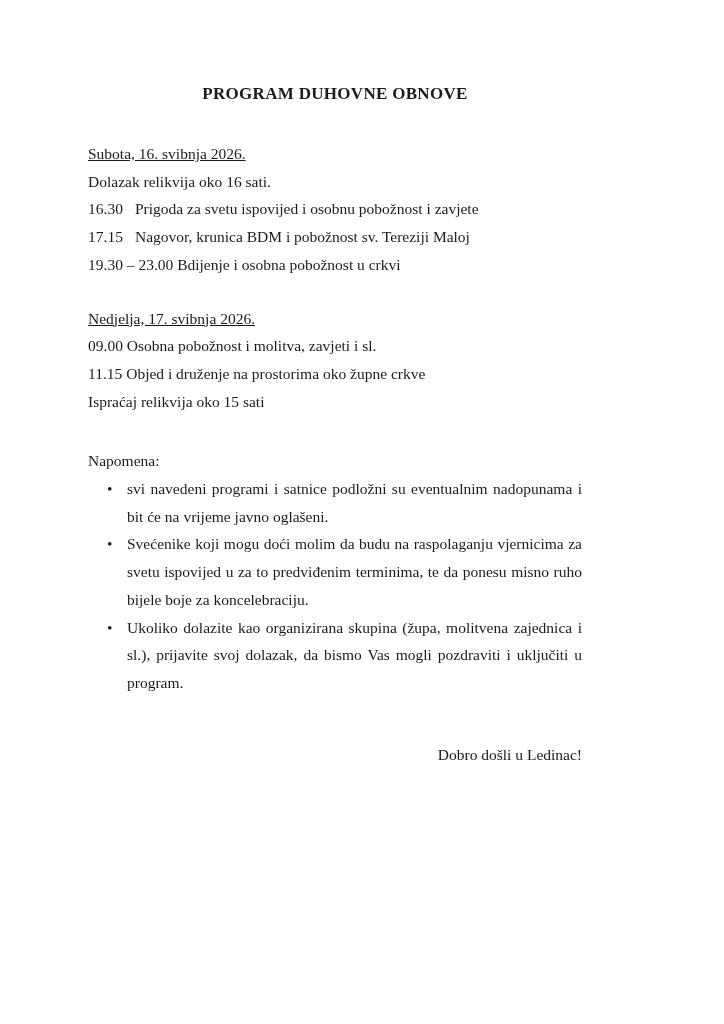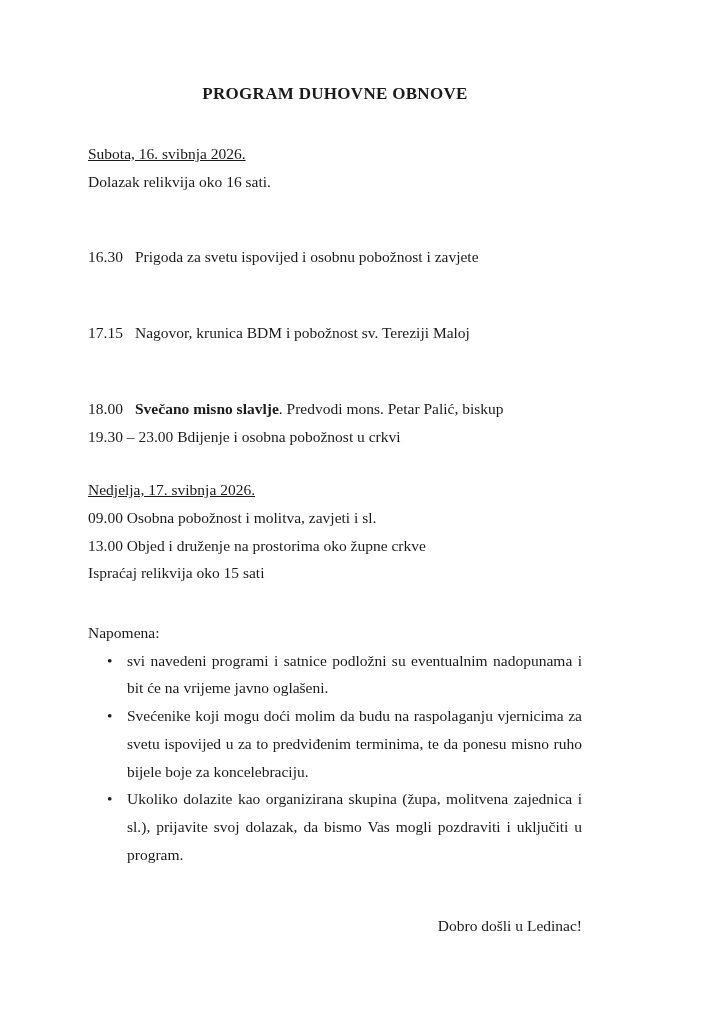--- a/index.html
+++ b/index.html
@@ -37,21 +37,20 @@
     white-space: nowrap;
   }
   .day-heading .hd {
     font-weight: 400;
     text-decoration: underline;
   }
   .italic { }
   .time-tab {
     display: inline-block;
     width: 47px;
-    margin-top: 48px;
   }
   strong.inline-bold { font-weight: 700; }
   .notes-label { line-height: 27.7px; margin: 0; }
   ul.bullets {
     margin: 0;
     padding: 0;
     list-style: none;
   }
   ul.bullets li {
     position: relative;
@@ -76,28 +75,27 @@
 
 <div class="page">
 
   <h1 class="title">PROGRAM DUHOVNE OBNOVE</h1>
 
   <div class="section sec-saturday">
     <p class="line day-heading"><span class="hd">Subota, 16. svibnja 2026.</span></p>
     <p class="line italic">Dolazak relikvija oko 16 sati.</p>
     <p class="line"><span class="time-tab">16.30</span><span>Prigoda za svetu ispovijed i osobnu pobožnost i zavjete</span></p>
     <p class="line"><span class="time-tab">17.15</span><span>Nagovor, krunica BDM i pobožnost sv. Tereziji Maloj</span></p>
-    <p class="line"><span class="time-tab">18.00</span><strong class="inline-bold">Svečano misno slavlje</strong><span>. Predvodi mons. Petar Palić, biskup</span></p>
     <p class="line"><span>19.30 – 23.00</span> <span>Bdijenje i osobna pobožnost u crkvi</span></p>
   </div>
 
   <div class="section sec-sunday">
     <p class="line day-heading"><span class="hd">Nedjelja, 17. svibnja 2026.</span></p>
     <p class="line"><span>09.00</span> <span>Osobna pobožnost i molitva, zavjeti i sl.</span></p>
-    <p class="line"><span>13.00</span> <span>Objed i druženje na prostorima oko župne crkve</span></p>
+    <p class="line"><span>11.15</span> <span>Objed i druženje na prostorima oko župne crkve</span></p>
     <p class="line italic">Ispraćaj relikvija oko 15 sati</p>
   </div>
 
   <div class="section sec-notes">
     <p class="notes-label">Napomena:</p>
     <ul class="bullets">
       <li>svi navedeni programi i satnice podložni su eventualnim nadopunama i bit će na vrijeme javno oglašeni.</li>
       <li>Svećenike koji mogu doći molim da budu na raspolaganju vjernicima za svetu ispovijed u za to predviđenim terminima, te da ponesu misno ruho bijele boje za koncelebraciju.</li>
       <li>Ukoliko dolazite kao organizirana skupina (župa, molitvena zajednica i sl.), prijavite svoj dolazak, da bismo Vas mogli pozdraviti i uključiti u program.</li>
     </ul>

